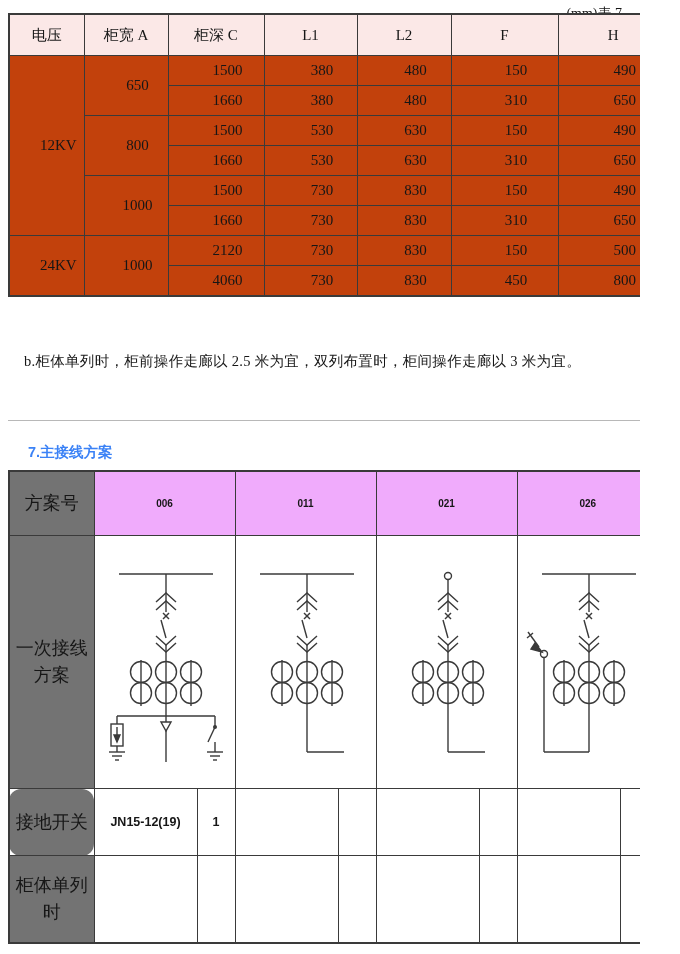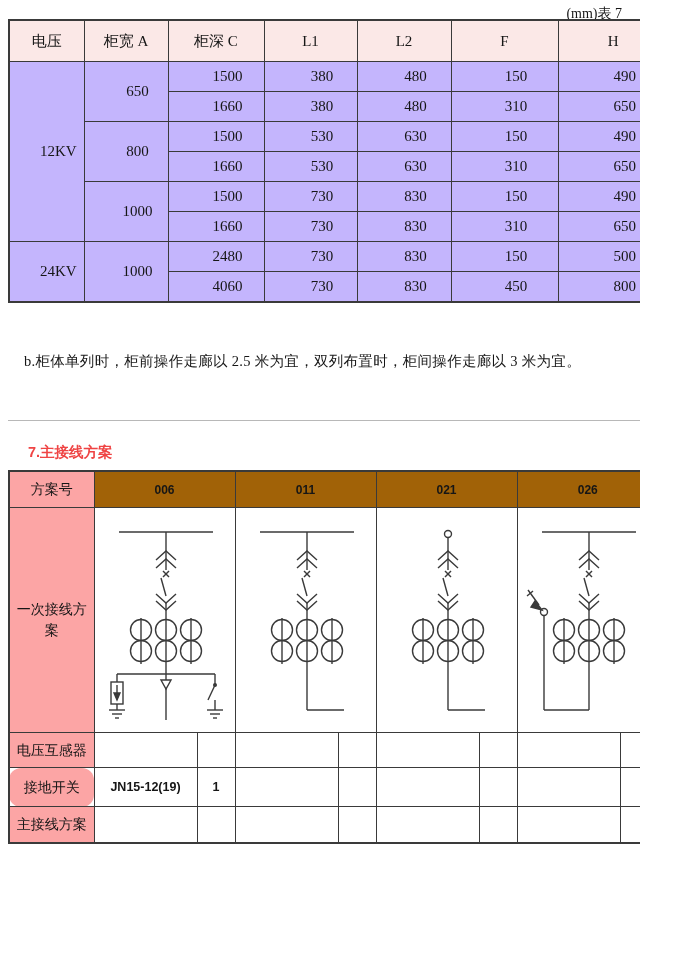--- a/index.html
+++ b/index.html
@@ -1,35 +1,35 @@
 <!DOCTYPE html>
 <html><head>
 <meta charset="utf-8">
 <style>
   html,body{margin:0;padding:0;background:#fff;}
   .page{position:relative;width:640px;height:954px;background:#ffffff;overflow:hidden;
         font-family:"Liberation Serif","DejaVu Serif",serif;color:#161616;}
   .caption{position:absolute;top:5px;right:18px;font-size:14px;}
   table{border-collapse:collapse;table-layout:fixed;}
   
-  .dim-table{position:absolute;left:8px;top:19px;width:660px;border:2px solid #3a3a3a;}
+  .dim-table{position:absolute;left:8px;top:13px;width:660px;border:2px solid #3a3a3a;}
   .dim-table th,.dim-table td{border:1px solid #3a3a3a;text-align:center;vertical-align:middle;
         font-size:15px;padding:0;}
   .dim-table th{background:#fbe8e7;height:40px;font-weight:normal;}
-  .dim-table td{height:29px;background:#c4b5fd;padding-left:23px;}
+  .dim-table td{height:29px;background:#c2410c;padding-left:23px;}
   
   .note{position:absolute;left:24px;top:352px;width:666px;font-size:14.5px;letter-spacing:.3px;}
   .divider{position:absolute;left:8px;top:420px;width:650px;border-top:1px solid #b8b8b8;height:0;}
-  .section-title{position:absolute;left:28px;top:443px;font-size:14.5px;font-weight:bold;color:#ef4444;
+  .section-title{position:absolute;left:28px;top:443px;font-size:14.5px;font-weight:bold;color:#3b82f6;
         font-family:"Liberation Sans","DejaVu Sans",sans-serif;}
   
   .scheme-table{position:absolute;left:8px;top:470px;width:650px;border:2px solid #3a3a3a;}
   .scheme-table th,.scheme-table td{border:1px solid #3a3a3a;text-align:center;vertical-align:middle;padding:0;}
-  .scheme-table th.plabel{background:#fca5a5;font-weight:normal;font-size:14px;padding:2px 4px;line-height:1.5;}
-  .scheme-id{font-family:"Liberation Sans","DejaVu Sans",sans-serif;font-weight:bold;font-size:12px;background:#a16207;}
+  .scheme-table th.plabel{background:#737373;font-weight:normal;font-size:18px;padding:16px 4px;line-height:1.5;}
+  .scheme-id{font-family:"Liberation Sans","DejaVu Sans",sans-serif;font-weight:bold;font-size:10px;background:#f0abfc;}
   .scheme-table td.model,.scheme-table td.qty{font-family:"Liberation Sans","DejaVu Sans",sans-serif;
         font-weight:600;font-size:12.5px;background:#fff;padding:1px 3px;line-height:1.45;}
   .scheme-table td.diagram{background:#fff;}
   .r-head th{height:31px;}
   .r-diagram th,.r-diagram td{height:220px;}
   .r-breaker td,.r-breaker th{height:49px;}
   .r-ct td,.r-ct th{height:34px;}
   .r-vt td,.r-vt th{height:30px;}
   .r-es td,.r-es th{height:34px;border-radius:12px;}
   .r-fuse td,.r-fuse th{height:31px;}
@@ -108,21 +108,21 @@
       <tr>
         <td>1660</td>
         <td>730</td>
         <td>830</td>
         <td>310</td>
         <td>650</td>
       </tr>
       <tr>
         <td rowspan="2">24KV</td>
         <td rowspan="2">1000</td>
-        <td>2480</td>
+        <td>2120</td>
         <td>730</td>
         <td>830</td>
         <td>150</td>
         <td>500</td>
       </tr>
       <tr>
         <td>4060</td>
         <td>730</td>
         <td>830</td>
         <td>450</td>
@@ -323,46 +323,35 @@
                 <polygon points="17,77 24,86 13,83" fill="#3a3a3a"></polygon>
                 <line x1="9" y1="72" x2="15" y2="67"></line>
               </g>
             </g>
           </svg>
         </td>
       </tr>
 
 
 
-      <tr class="r-vt">
-        <th class="plabel">电压互感器</th>
-        <td class="model"></td>
-        <td class="qty"></td>
-        <td class="model"></td>
-        <td class="qty"></td>
-        <td class="model"></td>
-        <td class="qty"></td>
-        <td class="model"></td>
-        <td class="qty"></td>
-      </tr>
 
       <tr class="r-es">
         <th class="plabel">接地开关</th>
         <td class="model">JN15-12(19)</td>
         <td class="qty">1</td>
         <td class="model"></td>
         <td class="qty"></td>
         <td class="model"></td>
         <td class="qty"></td>
         <td class="model"></td>
         <td class="qty"></td>
       </tr>
 
       <tr class="r-fuse">
-        <th class="plabel">主接线方案</th>
+        <th class="plabel">柜体单列时</th>
         <td class="model"></td>
         <td class="qty"></td>
         <td class="model"></td>
         <td class="qty"></td>
         <td class="model"></td>
         <td class="qty"></td>
         <td class="model"></td>
         <td class="qty"></td>
       </tr>
 

